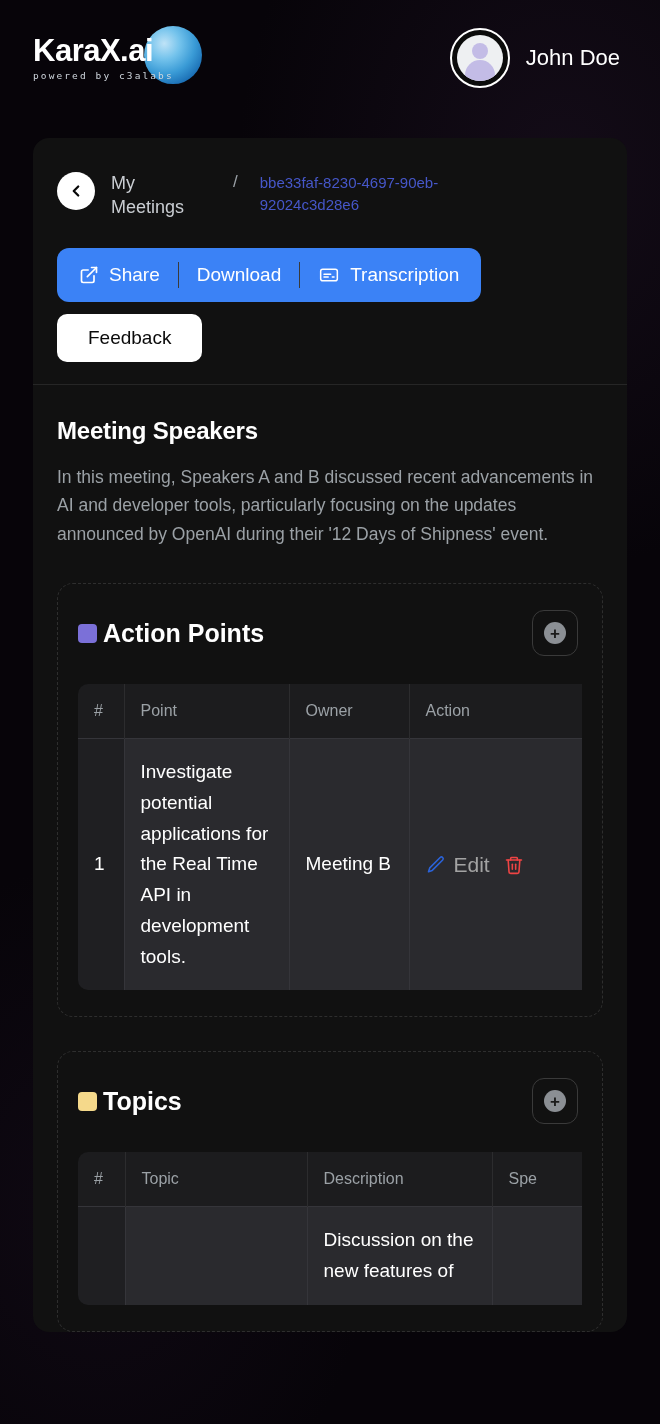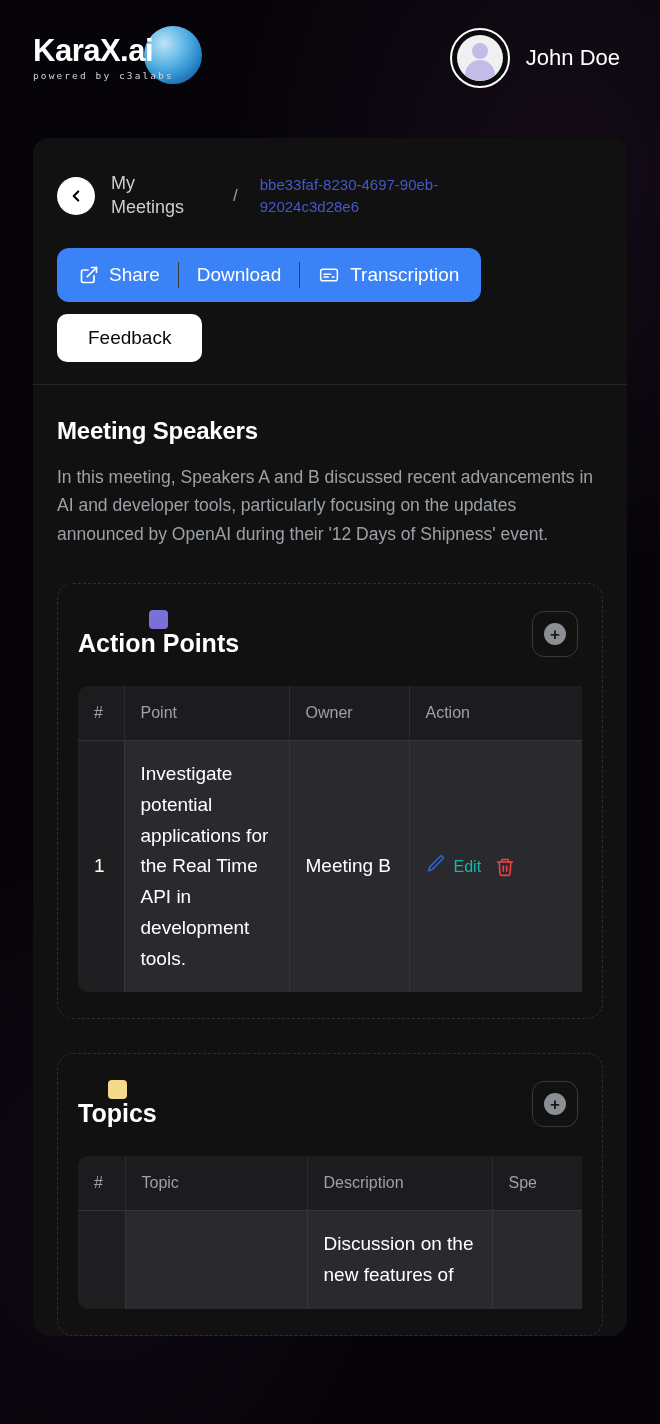--- a/index.html
+++ b/index.html
@@ -113,21 +113,21 @@
     margin: 22px 33px 0 33px;
     background: #111111;
     border-radius: 16px;
     overflow: hidden;
   }
 
   .card-head { padding: 34px 24px 22px 24px; }
 
   .breadcrumb {
     display: flex;
-    align-items: center;
+    align-items: flex-start;
     gap: 16px;
   }
   .back-btn {
     width: 38px; height: 38px; min-width: 38px;
     border-radius: 50%;
     background: #ffffff;
     display: flex; align-items: center; justify-content: center;
     cursor: pointer;
   }
   .crumb-current {
@@ -203,22 +203,22 @@
     border-radius: 16px;
     padding: 26px 20px 26px 20px;
   }
   .panel-head {
     display: flex;
     align-items: center;
     justify-content: space-between;
     padding-right: 4px;
   }
   .panel-title {
-    display: flex; align-items: center; gap: 0;
-    font-size: 25px; font-weight: bold; color: #ffffff; flex-direction: column;
+    display: flex; align-items: center; gap: 6px;
+    font-size: 25px; font-weight: bold; color: #ffffff;
   }
   .swatch { width: 19px; height: 19px; border-radius: 4px; }
   .add-btn {
     width: 46px; height: 46px;
     border: 1px solid #3a3a3a;
     border-radius: 12px;
     background: transparent;
     display: flex; align-items: center; justify-content: center;
     cursor: pointer;
   }
@@ -260,22 +260,22 @@
     vertical-align: middle;
   }
   table.data-table td.num, table.data-table th.num {
     background: #1c1c1e;
     text-align: left;
   }
   table.data-table tbody td.num { background: #1f1f22; }
 
   .action-cell { display: flex; align-items: center; gap: 14px; white-space: nowrap; }
   .edit-link {
-    display: inline-flex; align-items: flex-start; gap: 8px;
-    color: #14b8a6; font-size: 16px; cursor: pointer;
+    display: inline-flex; align-items: center; gap: 8px;
+    color: #a3a3a3; font-size: 21px; cursor: pointer;
   }
   .trash-btn { cursor: pointer; display: inline-flex; }
 
   
   .ap-table { width: 620px; }
   .ap-c1 { width: 46px; }
   .ap-c2 { width: 165px; }
   .ap-c3 { width: 120px; }
   .ap-c4 { width: 289px; }
 

